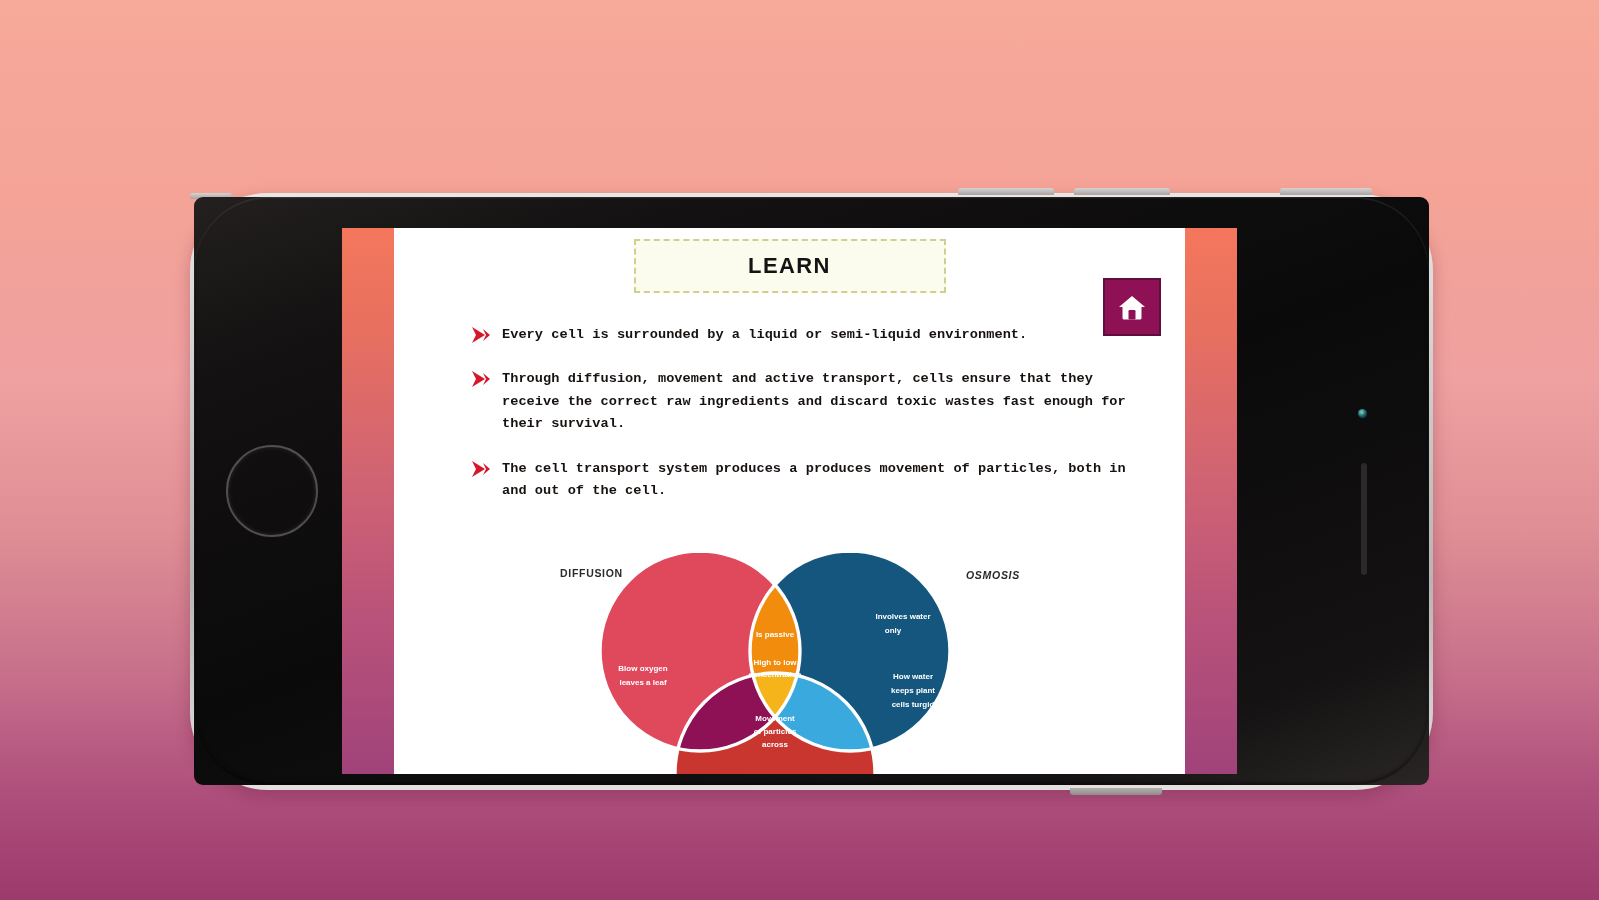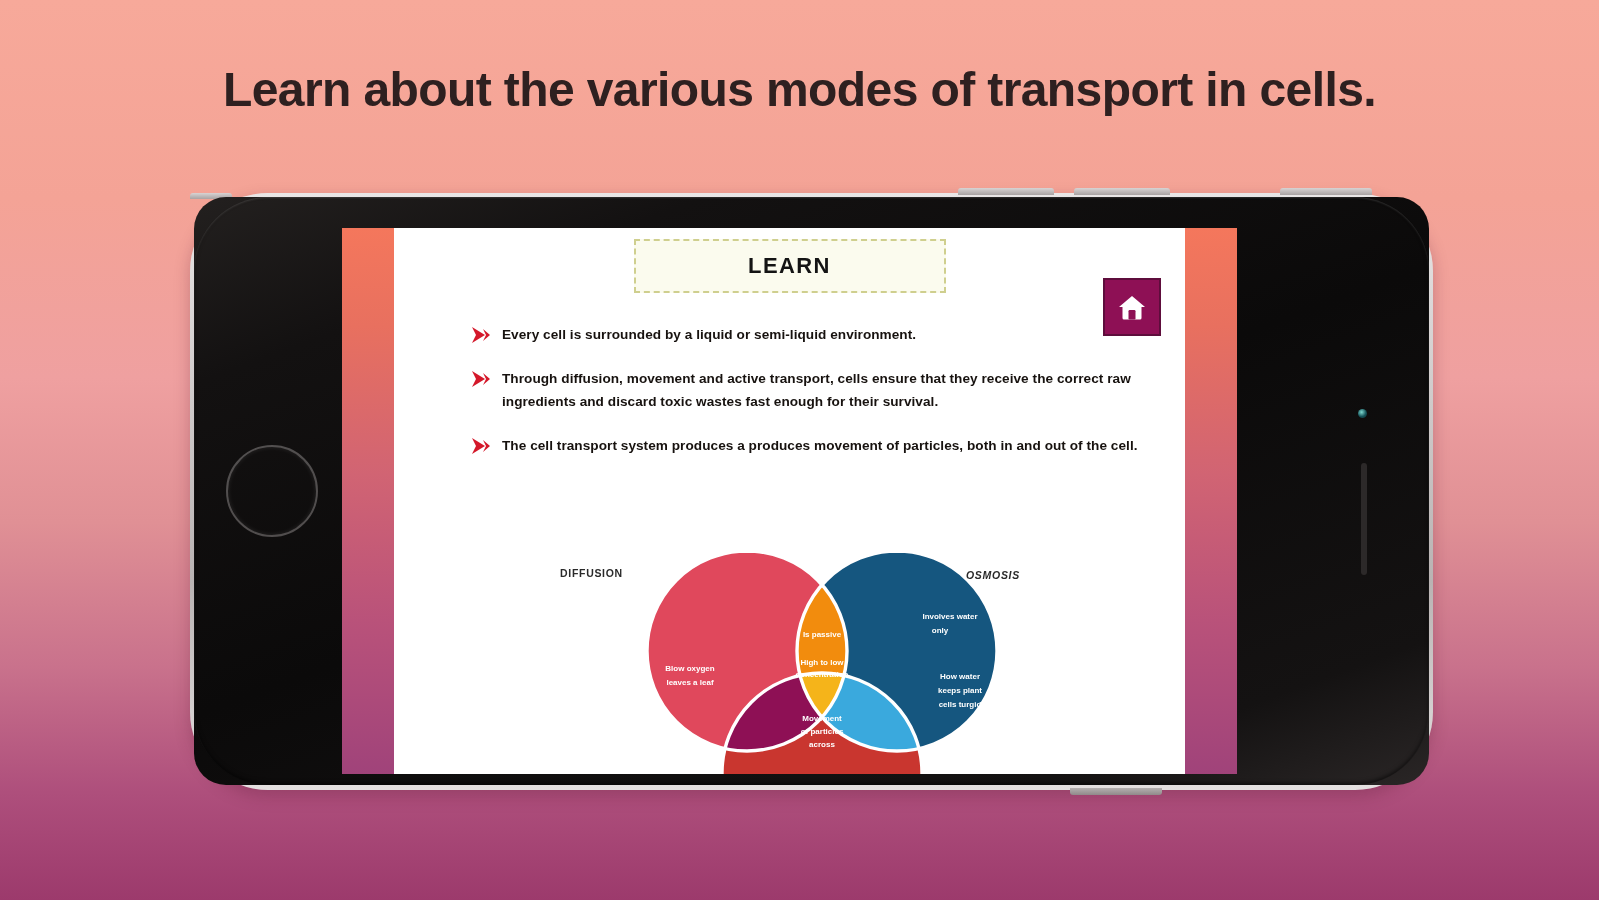--- a/index.html
+++ b/index.html
@@ -48,21 +48,21 @@
   .rail {
     position:absolute; inset:0;
     border-radius:78px;
     background:linear-gradient(180deg,#e9e6e6 0%,#cfcaca 35%,#b9b3b3 65%,#e4e0e0 100%);
     box-shadow:0 6px 16px rgba(90,25,50,.28);
   }
   
   .body-shell {
     position:absolute;
     left:4px; top:4px; right:4px; bottom:5px;
-    border-radius:32px;
+    border-radius:9px;
     background:linear-gradient(160deg,#23201f 0%,#131111 18%,#0b0a0a 50%,#141212 86%,#2a2626 100%);
   }
   
   .body-shell::after{
     content:"";
     position:absolute; inset:0;
     border-radius:74px;
     box-shadow:inset 0 1px 2px rgba(255,255,255,.14),
                inset 0 -2px 4px rgba(0,0,0,.6);
     pointer-events:none;
@@ -114,20 +114,21 @@
   #bullets {
     position:absolute;
     left:77px; right:36px;
     top:96px;
   }
   .bullet {
     position:relative;
     display:flex;
     align-items:flex-start;
     margin-bottom:22px;
+    font-family:Liberation Mono, monospace;
   }
   .bullet-arrow {
     flex:0 0 auto;
     width:20px; height:18px;
     margin-right:11px;
     margin-top:2px;
   }
   .bullet-text {
     font-size:13.6px;
     line-height:1.65;
@@ -135,21 +136,20 @@
     font-weight:600;
     letter-spacing:.05px;
   }
 
   
   #venn-wrap {
     position:absolute;
     left:0; right:0;
     top:325px;
     height:230px;
-    padding-left:48px;
   }
   #venn-svg { display:block; margin:0 auto; }
 
   .venn-caption {
     position:absolute;
     font-size:10.5px;
     font-weight:bold;
     letter-spacing:.7px;
     color:#2a2a2a;
   }
@@ -220,21 +220,20 @@
     width:6px; height:112px;
     border-radius:3px;
     background:#2c2929;
   }
 </style>
 </head>
 <body>
 
 <div id="stage">
 
-  <div id="headline">Learn about the various modes of transport in cells.</div>
 
   <div id="phone">
 
     <div class="rail"></div>
 
     <div class="vol-btn" id="vol-up"></div>
     <div class="vol-btn" id="vol-down"></div>
     <div id="mute-sw"></div>
     <div id="pwr-btn"></div>
     <div id="bottom-port"></div>

